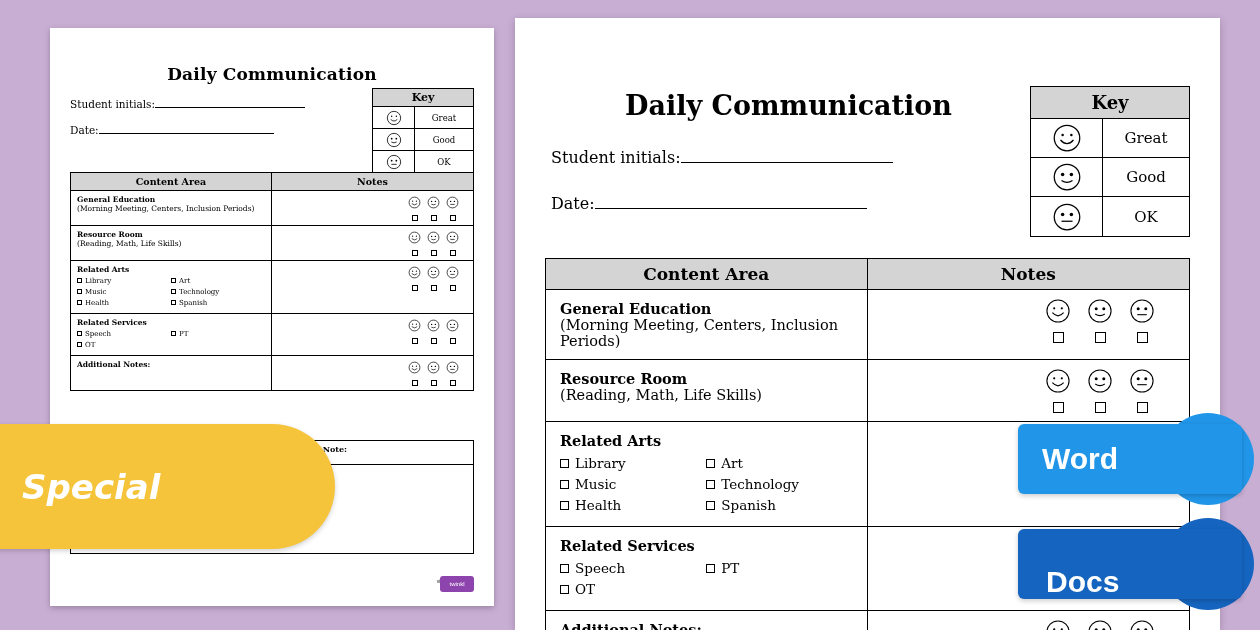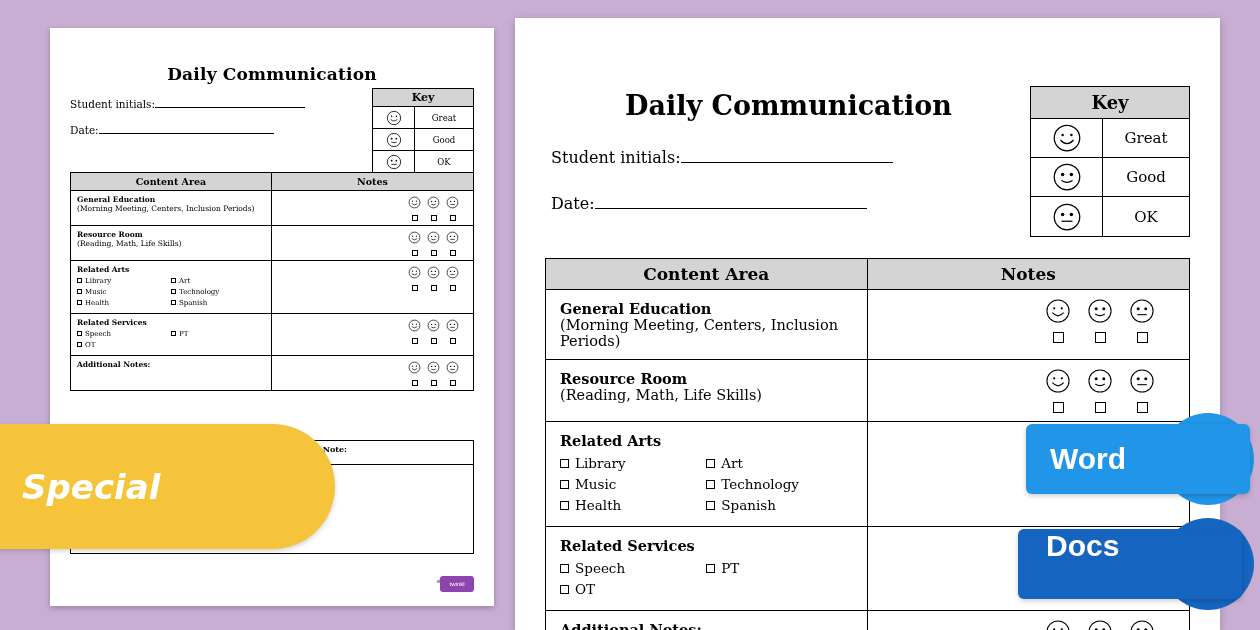--- a/index.html
+++ b/index.html
@@ -333,41 +333,41 @@
     font-family:"DejaVu Sans", sans-serif;
     font-weight:bold;
     font-style:italic;
     font-size:42px;
     color:#ffffff;
     line-height:46px;
   }
 
   .word-badge {
     position:absolute;
-    right:10px; top:424px;
+    right:18px; top:424px;
     width:224px; height:70px;
     background:#2196e8;
     border-radius:6px;
     display:flex; align-items:center;
     box-shadow:0 2px 5px rgba(0,0,0,0.2);
   }
   .word-badge .label {
     color:#fff;
     font-size:30px;
     font-weight:bold;
     font-family:"Liberation Sans", sans-serif;
     padding-left:24px;
   }
   .docs-badge {
     position:absolute;
     right:18px; top:529px;
     width:224px; height:70px;
     background:#1565c0;
     border-radius:6px;
-    display:flex; align-items:flex-start;
+    display:flex; align-items:flex-end;
     box-shadow:0 2px 5px rgba(0,0,0,0.2);
   }
   .docs-badge .label {
     color:#fff;
     font-size:30px;
     font-weight:bold;
     font-family:"Liberation Sans", sans-serif;
     padding-left:28px;
   }
   .badge-icon-circle {

